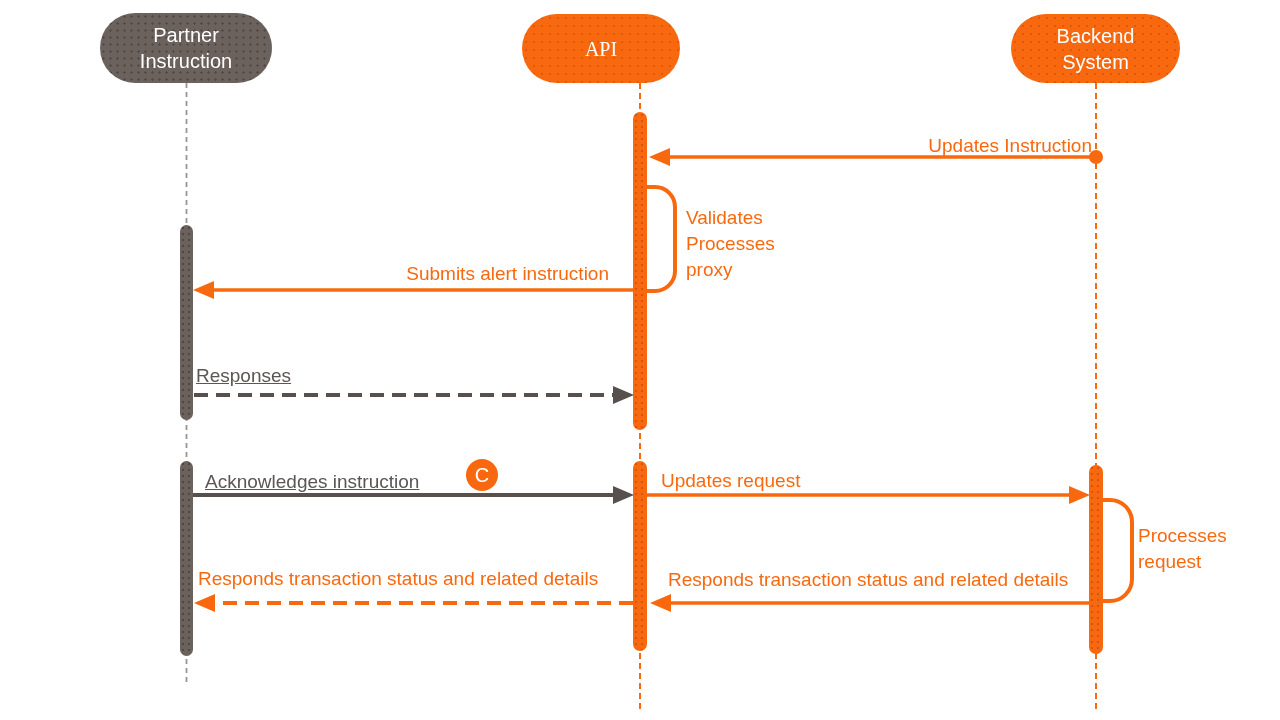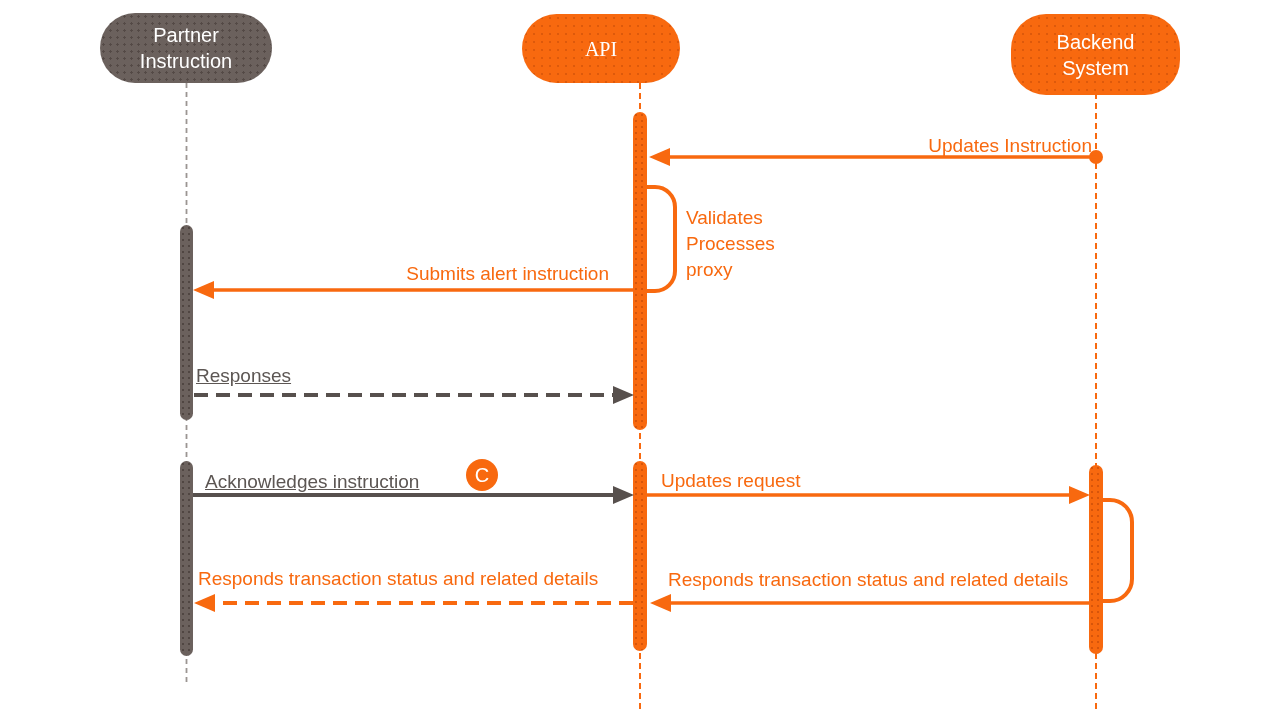--- a/index.html
+++ b/index.html
@@ -42,21 +42,21 @@
     background-image: radial-gradient(rgba(40,30,25,0.35) 1px, transparent 1.4px);
     background-size: 7px 7px;
   }
   .pill.orange {
     background-color: var(--orange);
     background-image: radial-gradient(rgba(140,40,0,0.25) 1px, transparent 1.4px);
     background-size: 8px 8px;
   }
   #pill-partner { left: 100px; top: 13px; width: 172px; height: 70px; }
   #pill-api     { left: 522px; top: 14px; width: 158px; height: 69px; font-family: Liberation Serif, serif; }
-  #pill-backend { left: 1011px; top: 14px; width: 169px; height: 81px; text-align: center; }
+  #pill-backend { left: 1011px; top: 14px; width: 169px; height: 69px; text-align: center; }
 
   .actbar {
     position: absolute;
     border-radius: 8px;
     background-size: 6px 6px;
   }
   .actbar.orange {
     background-color: var(--orange);
     background-image: radial-gradient(rgba(140,40,0,0.3) 0.8px, transparent 1.1px);
   }
@@ -170,20 +170,21 @@
       <polygon points="194,603 215,594 215,612" style="fill:var(--orange)"></polygon>
     </g>
   </svg>
 
   <div class="msg-label orange" id="lbl-submits-instruction">Updates Instruction</div>
   <div class="msg-label orange wrap" id="lbl-validates">Validates Processes proxy</div>
   <div class="msg-label orange" id="lbl-submits-alert">Submits alert instruction</div>
   <div class="msg-label gray" id="lbl-responses">Responses</div>
   <div class="msg-label gray" id="lbl-acknowledges">Acknowledges instruction</div>
   <div class="msg-label orange" id="lbl-updates-status">Updates request</div>
+  <div class="msg-label orange wrap" id="lbl-processes">Processes request</div>
   <div class="msg-label orange" id="lbl-responds-right">Responds transaction status and related details</div>
   <div class="msg-label orange" id="lbl-responds-left">Responds transaction status and related details</div>
 
   <div class="badge-c">
     <span>C</span>
   </div>
 
 </div>
 
 </body></html>

